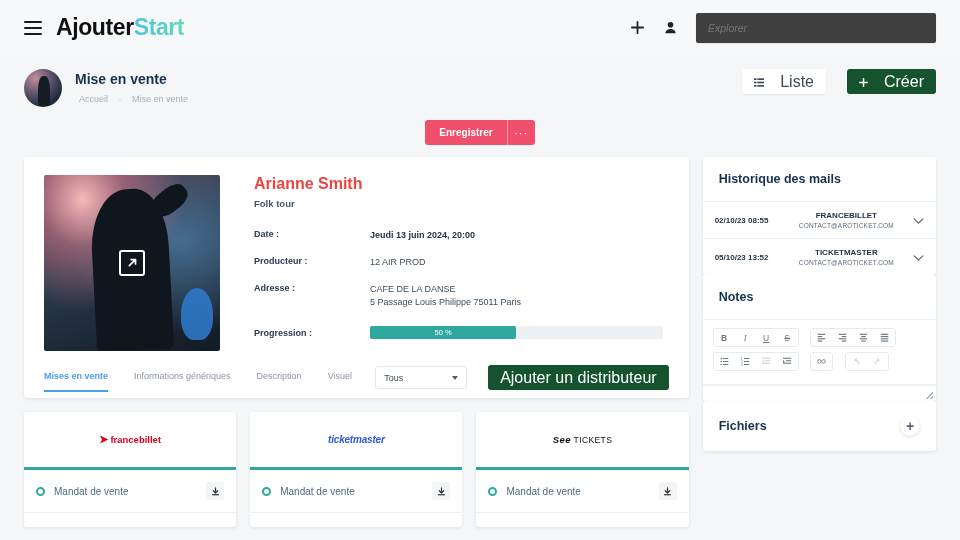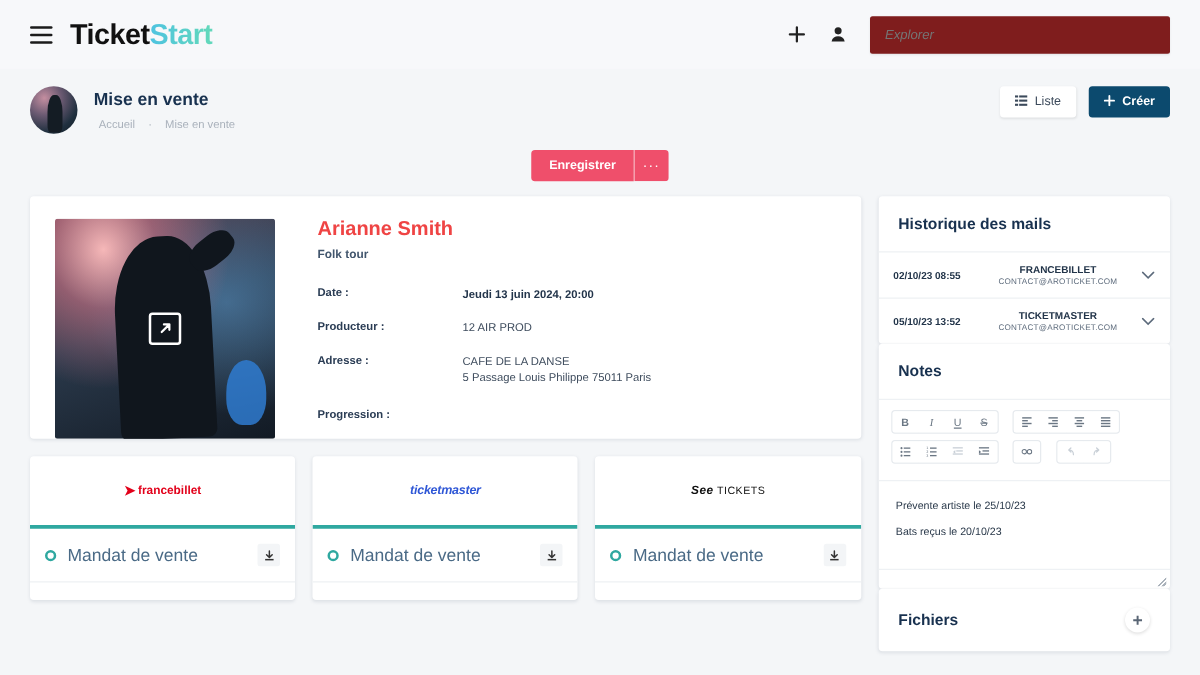--- a/index.html
+++ b/index.html
@@ -20,46 +20,46 @@
   .burger { width: 18px; height: 14px; display: flex; flex-direction: column;
             justify-content: space-between; cursor: pointer; margin-right: 14px; }
   .burger i { display: block; height: 2px; background: #1b1b1b; border-radius: 1px; }
   .logo { font-size: 23px; font-weight: bold; letter-spacing: -0.4px; }
   .logo .k1 { color: #111; }
   .logo .k2 { background: linear-gradient(90deg,#4ec3e0,#63d9b9);
               -webkit-background-clip: text; background-clip: text; color: transparent; margin-top: 40px; }
   .top-actions { margin-left: auto; display: flex; align-items: center; gap: 18px; }
   .ticon { color: #2b2b2b; display: flex; align-items: center; cursor: pointer; }
   .searchbox {
-    width: 240px; height: 30px; background: #7f1d1d; border: none;
+    width: 240px; height: 30px; background: #404040; border: none;
     border-radius: 2px; box-shadow: 0 1px 2px rgba(0,0,0,.08);
     padding: 0 12px; font-size: 10.5px; font-style: italic; color: #9aa2ad;
     font-family: "Liberation Sans", sans-serif; outline: none;
   }
 
   
   .pagehead { display: flex; align-items: flex-start; padding: 14px 24px 0 24px; position: relative; }
   .avatar {
     width: 38px; height: 38px; border-radius: 50%; margin-right: 13px; flex: 0 0 38px;
     background: radial-gradient(circle at 30% 25%, #c48ea0 0%, #6b5a72 35%, #20303f 70%, #111a22 100%);
     overflow: hidden; position: relative;
   }
   .avatar::after{ content:""; position:absolute; left:38%; top:18%; width:30%; height:80%;
     background:#141c24; border-radius:45% 45% 20% 20%; }
   .ph-title { font-size: 14px; font-weight: bold; color: #18314f; line-height: 20px; }
   .crumbs { font-size: 9px; color: #a9b1bb; margin-top: 5px; }
   .crumbs span { margin: 0 4px; }
   .head-btns { margin-left: auto; display: flex; gap: 10px; align-items: center; }
   .btn {
-    height: 25px; border-radius: 3px; font-size: 10px; display: inline-flex;
-    align-items: center; justify-content: center; gap: 6px; padding: 0 12px;
+    height: 25px; border-radius: 3px; font-size: 16px; display: inline-flex;
+    align-items: center; justify-content: center; gap: 16px; padding: 0 12px;
     cursor: pointer; border: none; font-family: "Liberation Sans", sans-serif;
   }
   .btn-white { background: #fff; color: #3c4a5b; box-shadow: 0 1px 2px rgba(0,0,0,.09); }
-  .btn-blue { background: #0c4a6e; color: #fff; font-weight: bold; }
+  .btn-blue { background: #14532d; color: #fff; font-weight: normal; margin-left: 11px; }
 
   .saverow { display: flex; justify-content: center; padding: 13px 24px 0 24px; }
   .btn-pink { background: #ef4f6b; color: #fff; font-weight: bold; height: 25px;
               border-radius: 3px 0 0 3px; padding: 0 14px; font-size: 10px;
               display: flex; align-items: center; }
   .btn-pink-more { background: #ef4f6b; color: #fff; height: 25px; width: 28px;
               border-radius: 0 3px 3px 0; display: flex; align-items: center;
               justify-content: center; font-size: 11px; border-left: 1px solid rgba(255,255,255,.45);
               letter-spacing: 1px; }
 
@@ -125,21 +125,21 @@
     border-top: 4px solid #55606d; }
 
   
   .dists { display: flex; gap: 14px; margin-top: 14px; }
   .dist { flex: 1; background: #fff; border-radius: 3px; box-shadow: 0 1px 3px rgba(20,40,70,.10);
           overflow: hidden; }
   .dist-logo { height: 55px; display: flex; align-items: center; justify-content: center; }
   .dist-rule { height: 3px; background: #2fa8a0; }
   .dist-row { display: flex; align-items: center; padding: 12px 12px 12px 12px; border-bottom: 1px solid #eef1f4; }
   .circ { width: 9px; height: 9px; border: 2px solid #2fa8a0; border-radius: 50%; margin-right: 9px; flex:0 0 9px;}
-  .dist-label { font-size: 14px; color: #4a6a86; }
+  .dist-label { font-size: 10px; color: #4a6a86; }
   .dl { margin-left: auto; width: 18px; height: 18px; background: #f3f5f7; border-radius: 2px;
         display: flex; align-items: center; justify-content: center; cursor: pointer; }
   .dist-row2 { height: 14px; }
 
   
   .lg-fb { font-size: 9.5px; font-weight: bold; color: #e2001a; display:flex; align-items:center; gap:2px;}
   .lg-fb .bolt { color: #e2001a; font-size: 11px; }
   .lg-tm { font-size: 10px; font-weight: bold; font-style: italic; color: #2f57d6; letter-spacing: -.2px; }
   .lg-st { font-size: 8.5px; color: #111; letter-spacing: .4px; }
   .lg-st b { font-style: italic; font-size: 9.5px; }
@@ -175,21 +175,21 @@
 </head>
 <body>
 
 <div class="topbar">
   <div class="burger">
       <i></i>
       <i></i>
       <i></i>
     </div>
   <div class="logo">
-    <span class="k1">Ticket</span><span class="k2">Start</span>
+    <span class="k1">Ajouter</span><span class="k2">Start</span>
   </div>
   <div class="top-actions">
     <span class="ticon">
       <svg width="15" height="15" viewBox="0 0 16 16">
           <path d="M8 2v12M2 8h12" stroke="#222" stroke-width="1.9" stroke-linecap="round"></path>
         </svg>
     </span>
     <span class="ticon">
       <svg width="15" height="15" viewBox="0 0 16 16">
           <circle cx="8" cy="5" r="3" fill="#222"></circle>
@@ -274,24 +274,44 @@
           <div class="kv">
             <div class="k">Adresse :</div>
             <div class="v">
               <div>CAFE DE LA DANSE</div>
               <div>5 Passage Louis Philippe 75011 Paris</div>
             </div>
           </div>
 
           <div class="kv prog">
             <div class="k">Progression :</div>
+            <div class="progbar">
+              <div class="progfill" id="progfill" style="width: 50%;">
+                <span>50 %</span>
+              </div>
+            </div>
           </div>
         </div>
       </div>
 
+      <div class="tabrow">
+        <div class="tabs">
+          <div class="tab active">Mises en vente</div>
+          <div class="tab">Informations génériques</div>
+          <div class="tab">Description</div>
+          <div class="tab">Visuel</div>
+        </div>
+        <div class="tabtools">
+          <div class="select">
+            <span>Tous</span>
+            <span class="car"></span>
+          </div>
+          <button class="btn btn-blue">Ajouter un distributeur</button>
+        </div>
+      </div>
     </div>
 
     <div class="dists">
 
       <div class="dist">
         <div class="dist-logo">
           <span class="lg-fb">
               <span class="bolt">➤</span>
               <span>francebillet</span>
             </span>
@@ -493,24 +513,20 @@
                 <path d="M9 9C9 5.5 7 4 4 4M4 4l2.3-2.2M4 4l2.3 2.2" stroke="#c9d0d7" stroke-width="1.3" fill="none" stroke-linecap="round"></path>
               </svg>
             </span>
           <span class="tbtn dim">
               <svg viewBox="0 0 12 12">
                 <path d="M3 9C3 5.5 5 4 8 4M8 4L5.7 1.8M8 4L5.7 6.2" stroke="#c9d0d7" stroke-width="1.3" fill="none" stroke-linecap="round"></path>
               </svg>
             </span>
         </span>
       </div>
-      <div class="notes-body">
-        <div class="note-line">Prévente artiste le 25/10/23</div>
-        <div class="note-line">Bats reçus le 20/10/23</div>
-      </div>
       <div class="notes-foot">
         <span class="grip"></span>
       </div>
     </div>
 
     <div class="card panel">
       <div class="panel-head" style="border-bottom:none">
         <span>Fichiers</span>
         <span class="plus-btn">+</span>
       </div>

